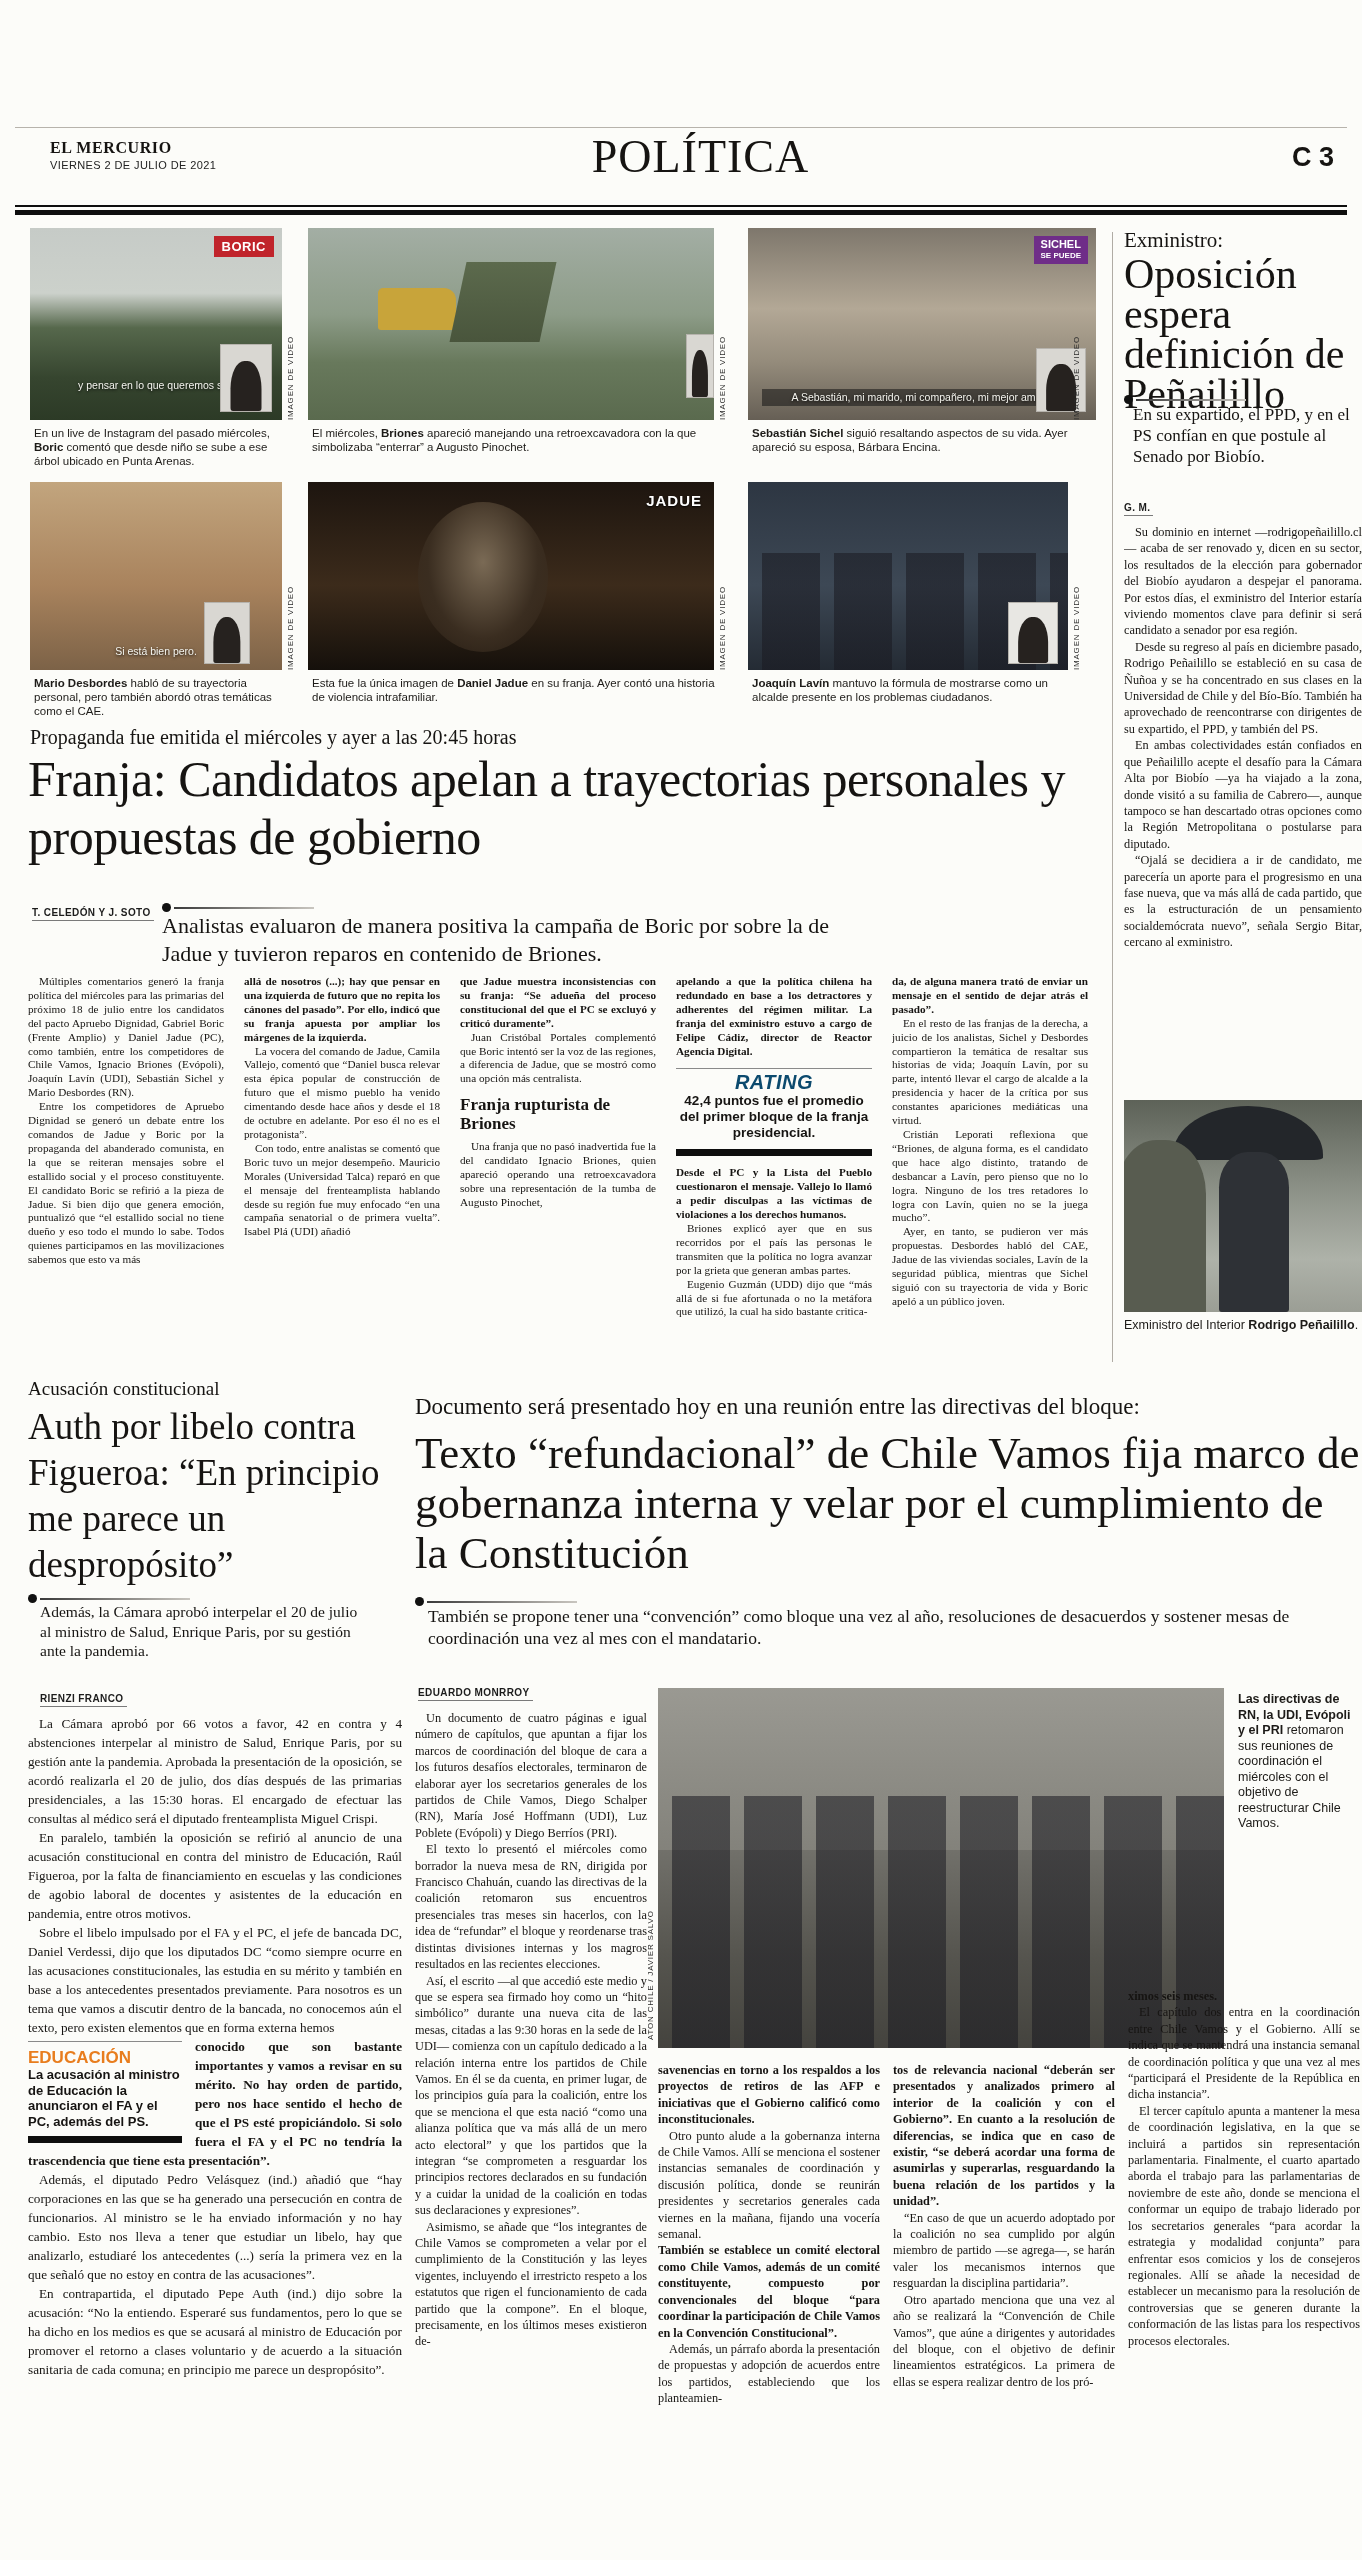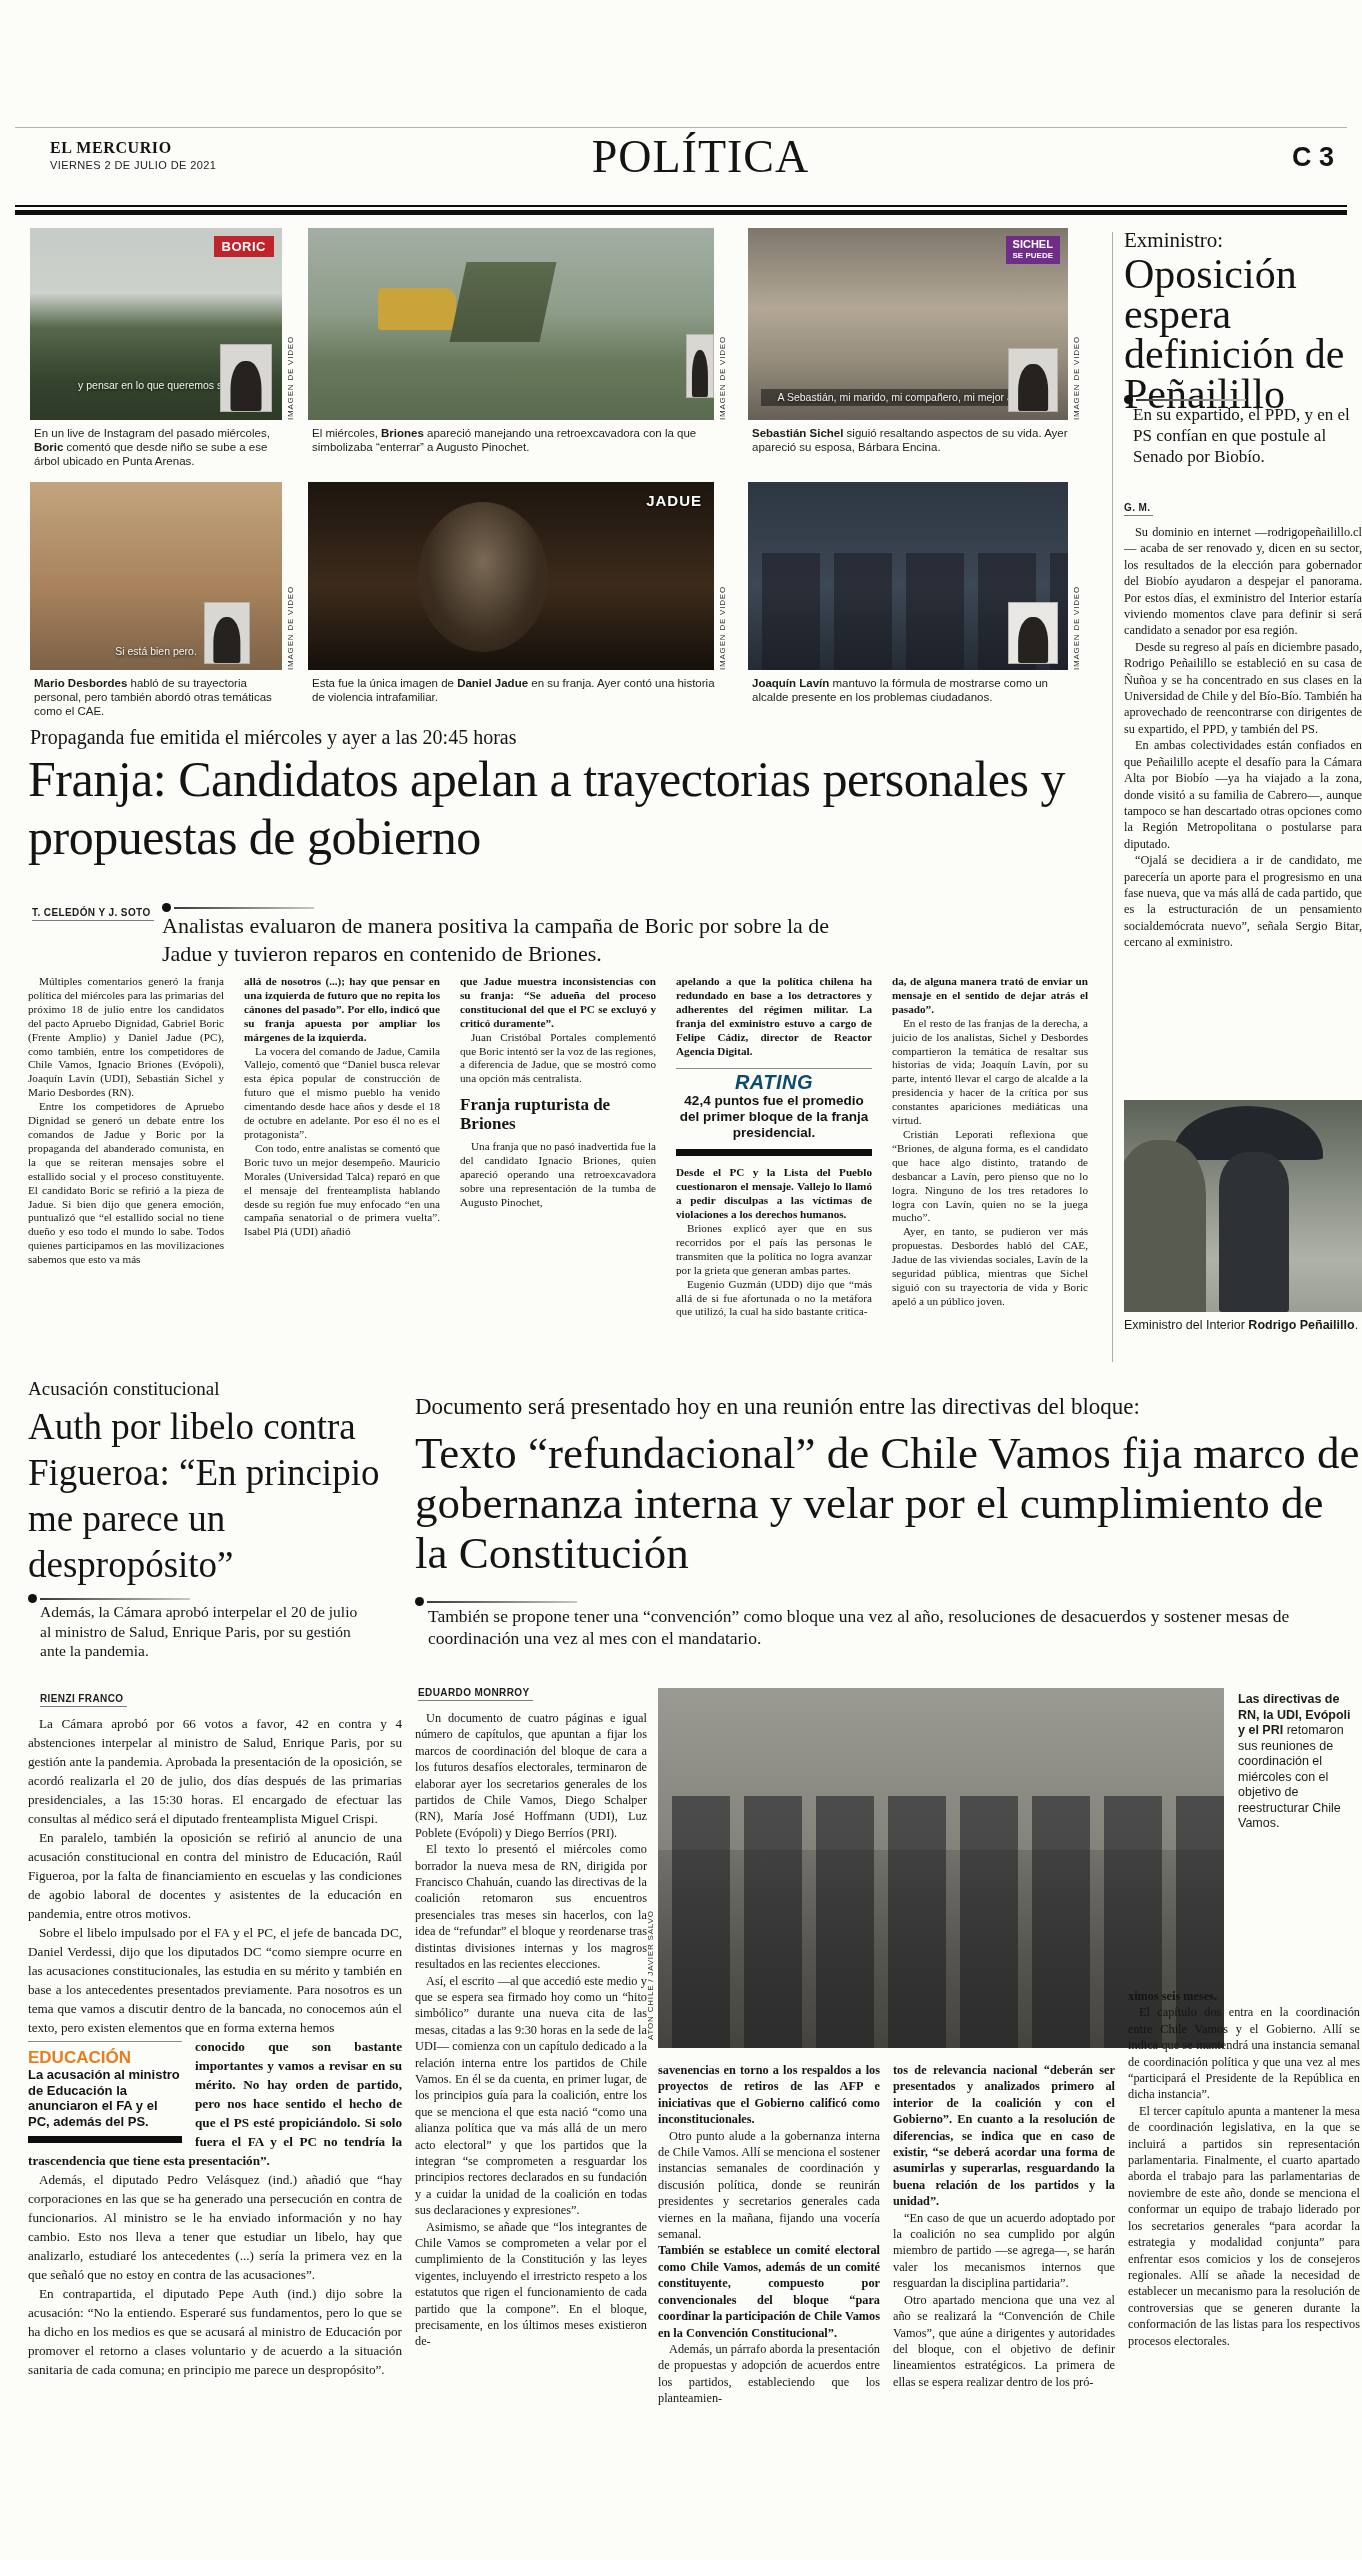--- a/index.html
+++ b/index.html
@@ -11,21 +11,21 @@
   .bar{background:#0e0e0e;}
   
   .mast-name{font-size:16px;font-weight:bold;letter-spacing:.6px;}
   .mast-date{font-family:"Liberation Sans",sans-serif;font-size:11px;letter-spacing:.4px;color:#222;margin-top:2px;}
   .mast-section{font-size:46px;letter-spacing:1px;}
   .mast-page{font-family:"Liberation Sans",sans-serif;font-size:27px;font-weight:bold;}
   
   .vphoto{position:absolute;top:0;overflow:hidden;}
   .ph1{background:linear-gradient(180deg,#c6cbc7 0%,#ccd1cb 34%,#56684c 52%,#36452f 78%,#2c3a26 100%);}
   .ph2{background:linear-gradient(180deg,#a3aea4 0%,#8d9c88 45%,#68795c 70%,#5a6a4e 100%);}
-  .ph3{background:linear-gradient(180deg,#7e776c 0%,#b3a896 42%,#948b7b 70%,#665f55 100%);}
+  .ph3{background:linear-gradient(180deg,#7e776c 0%,#b3a896 42%,#948b7b 70%,#665f55 100%);padding-left:28px;}
   .ph4{background:linear-gradient(180deg,#c2a57e 0%,#a9835d 55%,#7c6247 100%);}
   .ph6{background:linear-gradient(180deg,#2d3642 0%,#3d4855 55%,#242b34 100%);}
   .phcv{background:linear-gradient(180deg,#8e8d88 0%,#76756f 40%,#55544e 75%,#44433e 100%);}
   .phpena{background:linear-gradient(180deg,#5d6258 0%,#8f948a 45%,#aeb2a9 75%,#9b9e95 100%);}
   .vcredit{position:absolute;writing-mode:vertical-rl;transform:rotate(180deg);
            font-family:"Liberation Sans",sans-serif;font-size:8px;letter-spacing:.8px;color:#2a2a2a;}
   .badge{position:absolute;color:#fff;font-family:"Liberation Sans",sans-serif;font-weight:bold;text-align:center;}
   .badge.red{background:#c0242b;padding:3px 8px;font-size:13px;letter-spacing:.5px;}
   .badge.purple{background:#6f2d88;padding:2px 7px;font-size:11px;line-height:12px;}
   .badge.plain{font-size:15px;letter-spacing:1px;text-shadow:0 1px 2px #000;}

